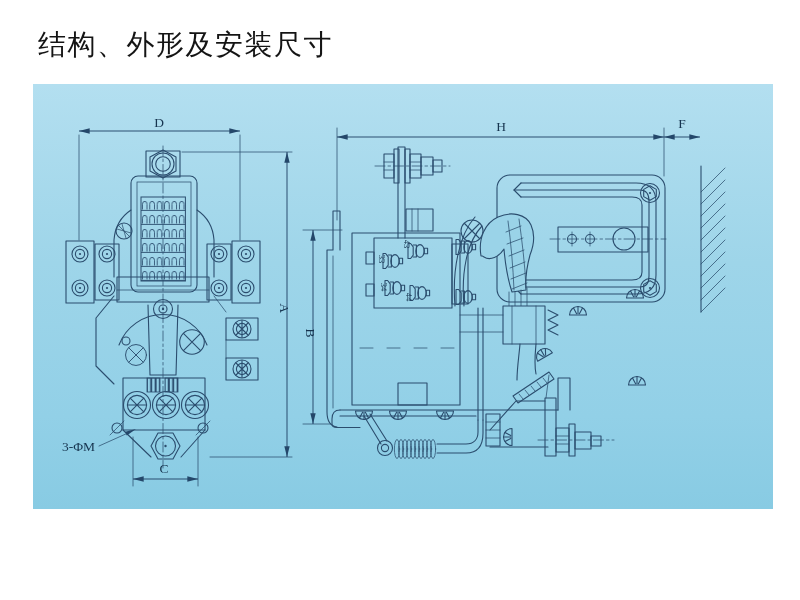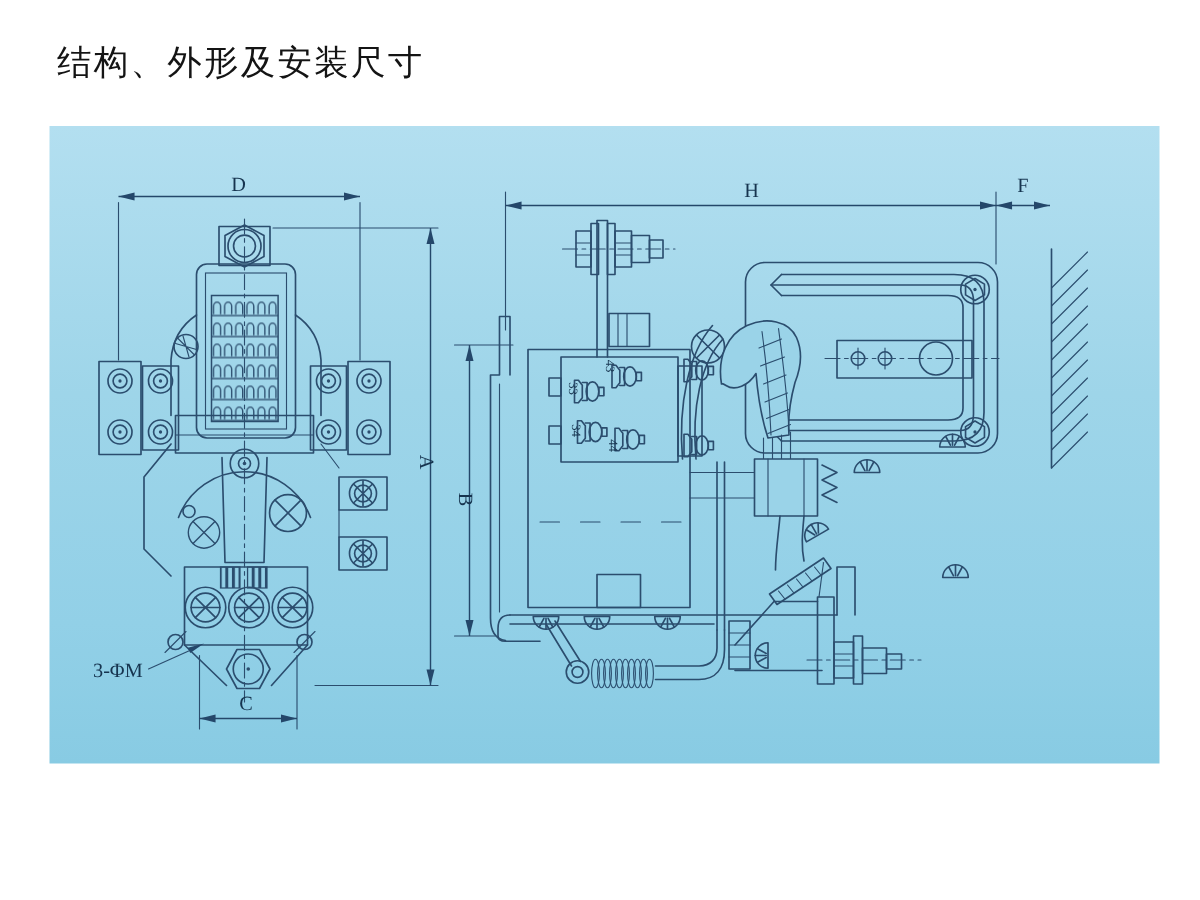--- a/index.html
+++ b/index.html
@@ -2,21 +2,21 @@
 <html><head>
 <meta charset="utf-8">
 <style>
   html,body{margin:0;padding:0;}
   body{
     width:800px;height:600px;position:relative;overflow:hidden;
     background:#ffffff;font-family:"Liberation Serif","DejaVu Serif",serif;
   }
   .title{
     position:absolute;left:38px;top:26px;
-    font-size:23px;color:#141414;letter-spacing:1.5px;white-space:nowrap;
+    font-size:28px;color:#141414;letter-spacing:1.5px;white-space:nowrap;
   }
   .panel{
     position:absolute;left:33px;top:84px;width:740px;height:425px;
     background:linear-gradient(180deg,#b3dff0 0%,#9ed5e9 42%,#92d0e7 78%,#88cbe3 100%);
   }
   svg.drawing{position:absolute;left:0;top:0;}
   .ln{stroke:#2b4d6e;stroke-width:1.1;fill:none;stroke-linecap:round;stroke-linejoin:round}
   .tn{stroke:#2b4d6e;stroke-width:0.75;fill:none;stroke-linecap:round}
   .dm{stroke:#24476a;stroke-width:0.95;fill:none}
   .dsh{stroke-dasharray:10 3 2.5 3}

